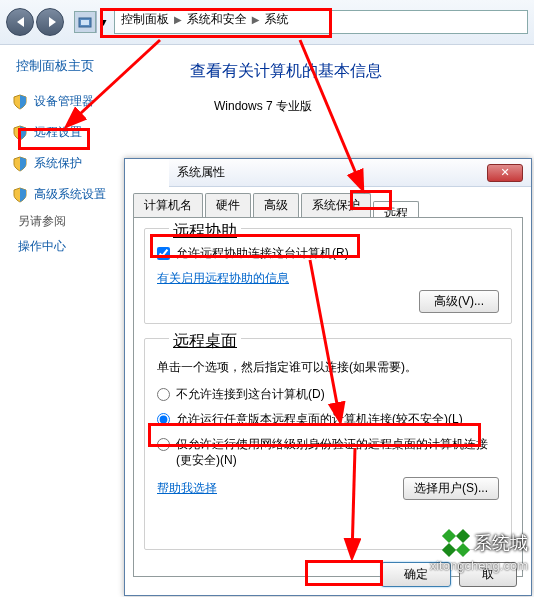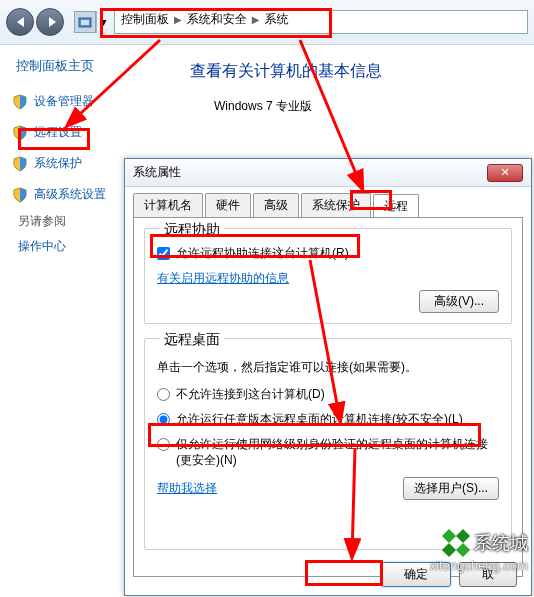--- a/index.html
+++ b/index.html
@@ -26,29 +26,29 @@
   .see-also { color:#555; font-size:12px; padding-left:8px;}
   .action-center { color:#0e5aa7; margin-top:8px; padding-left:8px;}
   
   .content { flex:1; padding:16px 10px; }
   .page-title { color:#003399; font-size:16px; margin-bottom:16px; }
   .section-h { font-size:13px; color:#333; margin-bottom:10px; }
   .info-line { padding-left:24px; margin-bottom:4px; font-size:12px; }
   
   
   .dialog { position:absolute; left:124px; top:158px; width:408px; height:438px; background:#fff; border:1px solid #5a7fa8; box-shadow:0 0 6px rgba(0,0,0,.3); z-index:10; }
-  .dlg-title { height:28px; background:linear-gradient(#fdfdfe,#e8eef7); border-bottom:1px solid #c8d4e4; display:flex; align-items:center; padding:2px 8px; justify-content:space-between;}
+  .dlg-title { height:28px; background:linear-gradient(#fdfdfe,#e8eef7); border-bottom:1px solid #c8d4e4; display:flex; align-items:center; padding:2px 8px; justify-content:space-between;margin-left:44px;}
   .dlg-close { width:36px;height:18px;background:linear-gradient(#e08b8b,#c73b3b);border:1px solid #8a2a2a;border-radius:3px;display:flex;align-items:center;justify-content:center;color:#fff;font-size:11px;}
   .tabs { display:flex; padding:6px 8px 0 8px; background:#fff; }
   .tab { border:1px solid #919b9c; border-bottom:none; padding:3px 10px; background:#f0f0f0; margin-right:2px; font-size:12px; border-radius:2px 2px 0 0; }
-  .tab.active { background:#fff; position:relative; top:1px; font-weight:normal;text-align:center; }
+  .tab.active { background:#fff; position:relative; top:8px; font-weight:normal;text-align:center; }
   .tab-body { border:1px solid #919b9c; margin:0 8px 8px 8px; padding:10px; height:360px; background:#fff; position:relative;}
   
   .group { border:1px solid #d0d0d0; border-radius:2px; padding:10px 12px 12px 12px; margin-bottom:14px; position:relative; }
-  .group-legend { position:absolute; top:-8px; left:15px; background:#fff; padding:0 4px; font-size:14px; }
+  .group-legend { position:absolute; top:-8px; left:24px; background:#fff; padding:0 4px; font-size:16px;text-decoration:underline; }
   .chk-row { display:flex; align-items:center; margin-bottom:8px; padding-top:6px;}
   .chk-row input { margin-right:6px; }
   .link { color:#0066cc; text-decoration:underline; cursor:pointer; font-size:12px;}
   .adv-btn { position:absolute; right:12px; bottom:10px; padding:2px 14px; border:1px solid #888; background:linear-gradient(#fdfdfd,#e4e4e4); border-radius:3px; font-size:12px;}
   
   .desc { font-size:12px; margin:4px 0 10px 0; }
   .radio-row { display:flex; align-items:flex-start; margin:8px 0; }
   .radio-row input { margin-right:6px; margin-top:2px; flex-shrink:0; }
   .radio-row span { line-height:1.4; }
   .bottom-row { display:flex; justify-content:space-between; align-items:center; margin-top:8px;}

